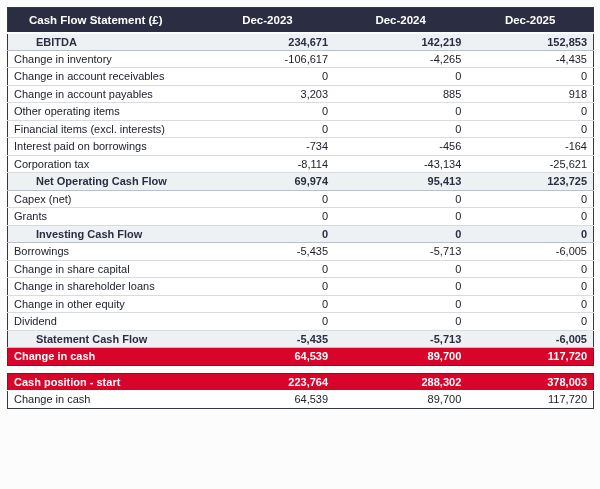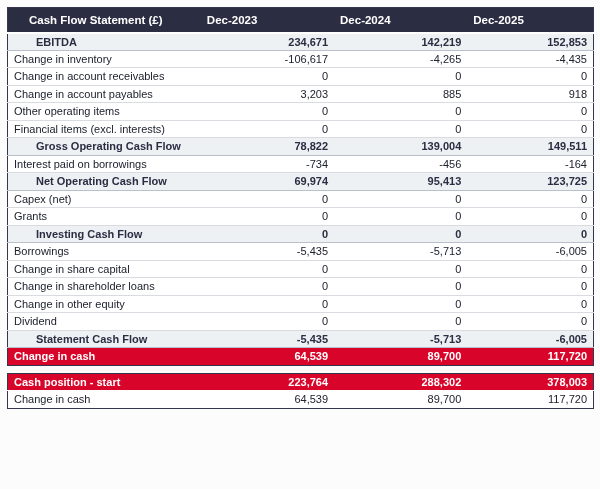--- a/index.html
+++ b/index.html
@@ -42,21 +42,21 @@
     color: var(--header-text);
     font-size: 11.5px;
     font-weight: bold;
     height: 25px;
     padding: 2px 6px;
     border-bottom: 2px solid #ffffff;
     white-space: nowrap;
     overflow: hidden;
   }
   thead th.label { text-align: left; padding-left: 21px; }
-  thead th.num  { text-align: left; }
+  thead th.num  { text-align: center; }
 
   td {
     font-size: 11px;
     height: 17.5px;
     padding: 1px 6px;
     white-space: nowrap;
     overflow: hidden;
     border-bottom: 1px solid var(--row-border);
   }
   td.label { text-align: left; }
@@ -133,31 +133,31 @@
           <td class="num">0</td>
           <td class="num">0</td>
           <td class="num">0</td>
         </tr>
         <tr class="normal">
           <td class="label">Financial items (excl. interests)</td>
           <td class="num">0</td>
           <td class="num">0</td>
           <td class="num">0</td>
         </tr>
-        <tr class="subtotal">
-          <td class="label">Gross Operating Cash Flow</td>
-          <td class="num">78,822</td>
-          <td class="num">139,004</td>
-          <td class="num">149,511</td>
-        </tr>
         <tr class="normal">
           <td class="label">Interest paid on borrowings</td>
           <td class="num">-734</td>
           <td class="num">-456</td>
           <td class="num">-164</td>
+        </tr>
+        <tr class="normal">
+          <td class="label">Corporation tax</td>
+          <td class="num">-8,114</td>
+          <td class="num">-43,134</td>
+          <td class="num">-25,621</td>
         </tr>
         <tr class="subtotal">
           <td class="label">Net Operating Cash Flow</td>
           <td class="num">69,974</td>
           <td class="num">95,413</td>
           <td class="num">123,725</td>
         </tr>
         <tr class="normal">
           <td class="label">Capex (net)</td>
           <td class="num">0</td>

